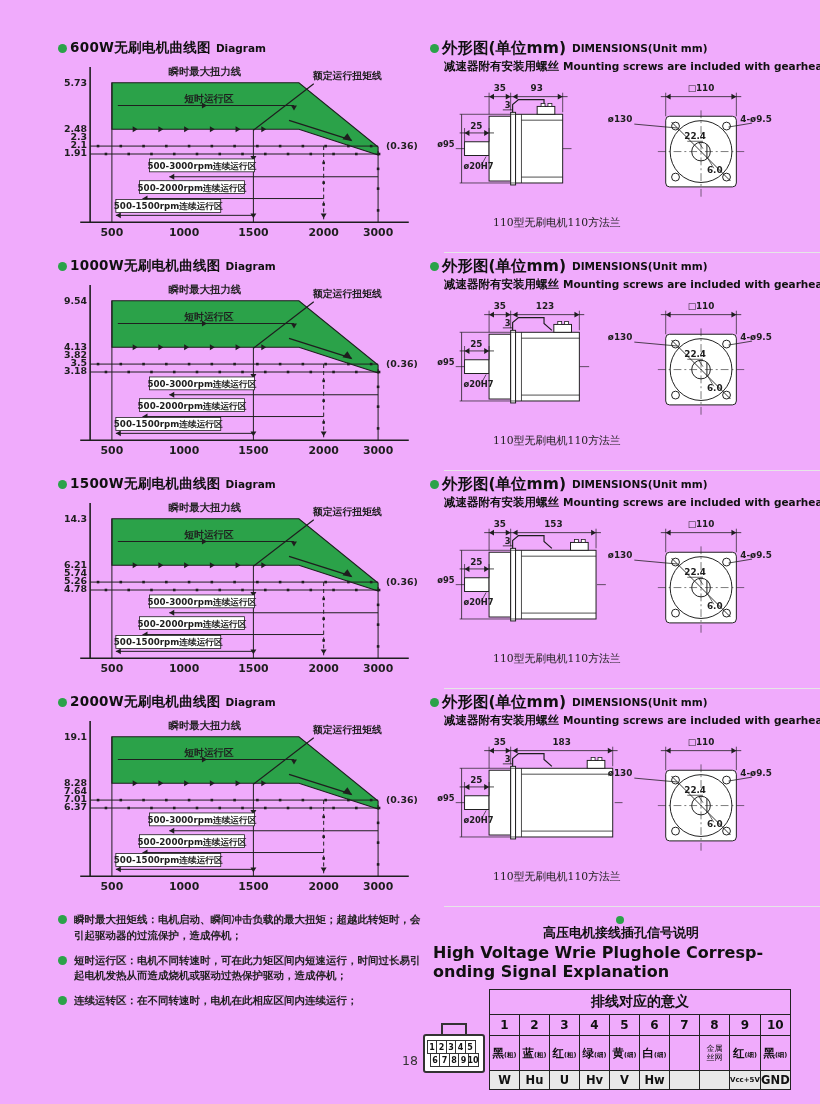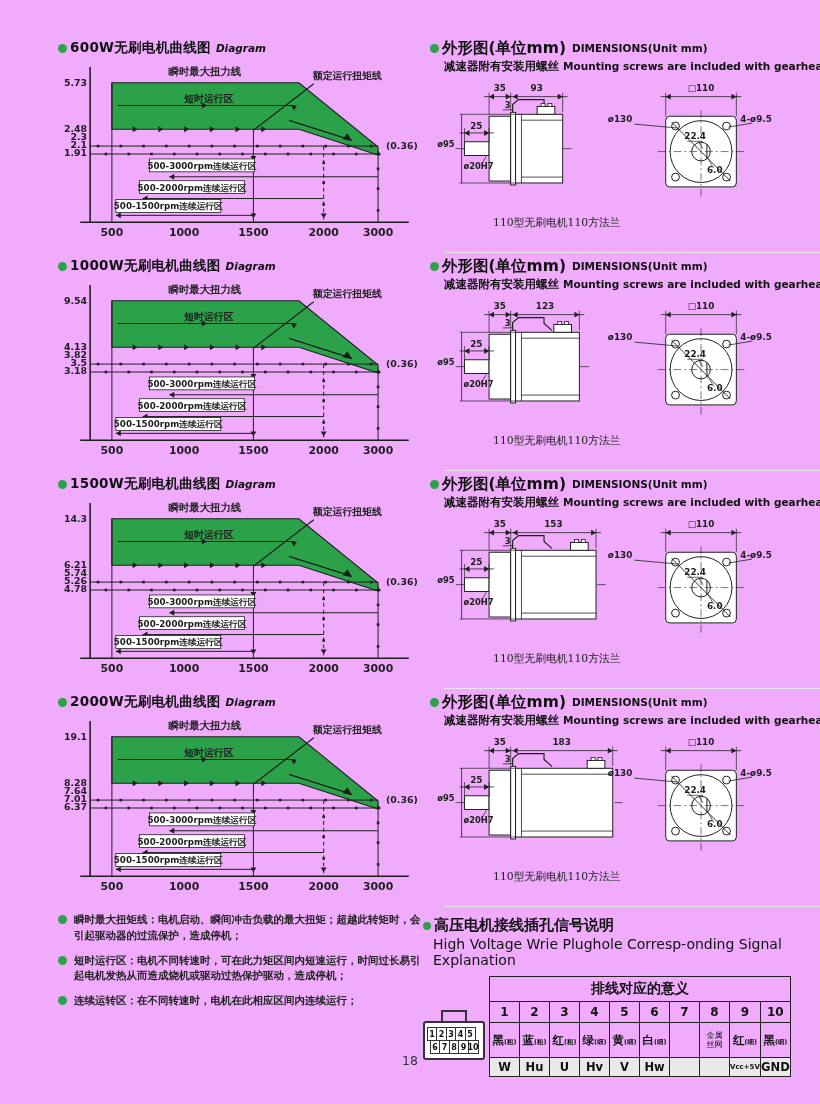--- a/index.html
+++ b/index.html
@@ -6,37 +6,37 @@
   .page{width:820px;height:1104px;background:#f0abfc;position:relative;margin:0 auto;overflow:hidden;
         font-family:"DejaVu Sans","Liberation Sans",sans-serif;color:#111;}
   #sections{position:absolute;top:38px;left:58px;width:762px;}
   .row{display:flex;height:218px;}
   .chart-block{width:372px;flex:none;}
   .dims-block{width:390px;flex:none;position:relative;}
   .dims-block::after{content:"";position:absolute;left:14px;right:0;bottom:3px;border-bottom:1px solid #e6e6e6;}
   .sec-title{display:flex;align-items:center;height:20px;font-weight:bold;white-space:nowrap;}
   .bullet{width:9px;height:9px;border-radius:50%;flex:none;margin-right:3px;background:#2BA249;}
   .ct-cn{font-size:13.5px;letter-spacing:.3px;}
-  .ct-en{font-size:10.5px;margin-left:5px;font-style:italic;}
+  .ct-en{font-size:10.5px;margin-left:5px;}
   .dt-cn{font-size:15.5px;}
   .dt-en{font-size:10.5px;margin-left:6px;text-align:center;}
   .d-sub{font-size:11.5px;font-weight:bold;margin:1px 0 0 14px;white-space:nowrap;}
   .d-sub .en{font-size:10.5px;}
   svg{display:block;}
   .chart-svg{margin-top:1px;}
   .dims-svg{margin-top:3px;}
   
   #notes{position:absolute;left:58px;top:912px;width:366px;display:flex;flex-direction:column;gap:9px;}
   .note{display:flex;gap:7px;font-size:10.5px;font-weight:bold;line-height:1.5;color:#222;}
   .nbullet{width:9px;height:9px;border-radius:50%;flex:none;margin-top:3px;background:#2BA249;}
   
   .wiring{position:absolute;left:423px;top:916px;width:396px;}
-  .w-title{display:flex;align-items:center;font-weight:bold;font-size:15px;}
+  .w-title{display:flex;align-items:center;font-weight:bold;font-size:13px;flex-direction:column;}
   .w-title .bullet{width:8px;height:8px;}
-  .w-sub{font-size:14px;font-weight:normal;margin-left:10px;margin-top:1px;}
+  .w-sub{font-size:16px;font-weight:bold;margin-left:10px;margin-top:1px;}
   .w-row{display:flex;margin-top:8px;align-items:flex-start;}
   .connector{width:62px;margin-top:34px;flex:none;}
   .c-tab{width:22px;height:9px;border:2px solid #333;border-bottom:none;margin:0 auto;}
   .c-body{border:2.5px solid #333;border-radius:3px;padding:4px 3px;background:#fff;}
   .c-row{display:flex;}
   .c-row+.c-row{margin-left:3px;margin-top:-1px;}
   .c-cell{width:9px;height:12px;border:1.5px solid #333;margin-left:-1.5px;font-size:8px;font-weight:bold;
           display:flex;align-items:center;justify-content:center;background:#fff;}
   table.w-table{border-collapse:collapse;margin-left:4px;flex:none;}
   .w-table td,.w-table th{border:1.5px solid #222;text-align:center;padding:0;}

